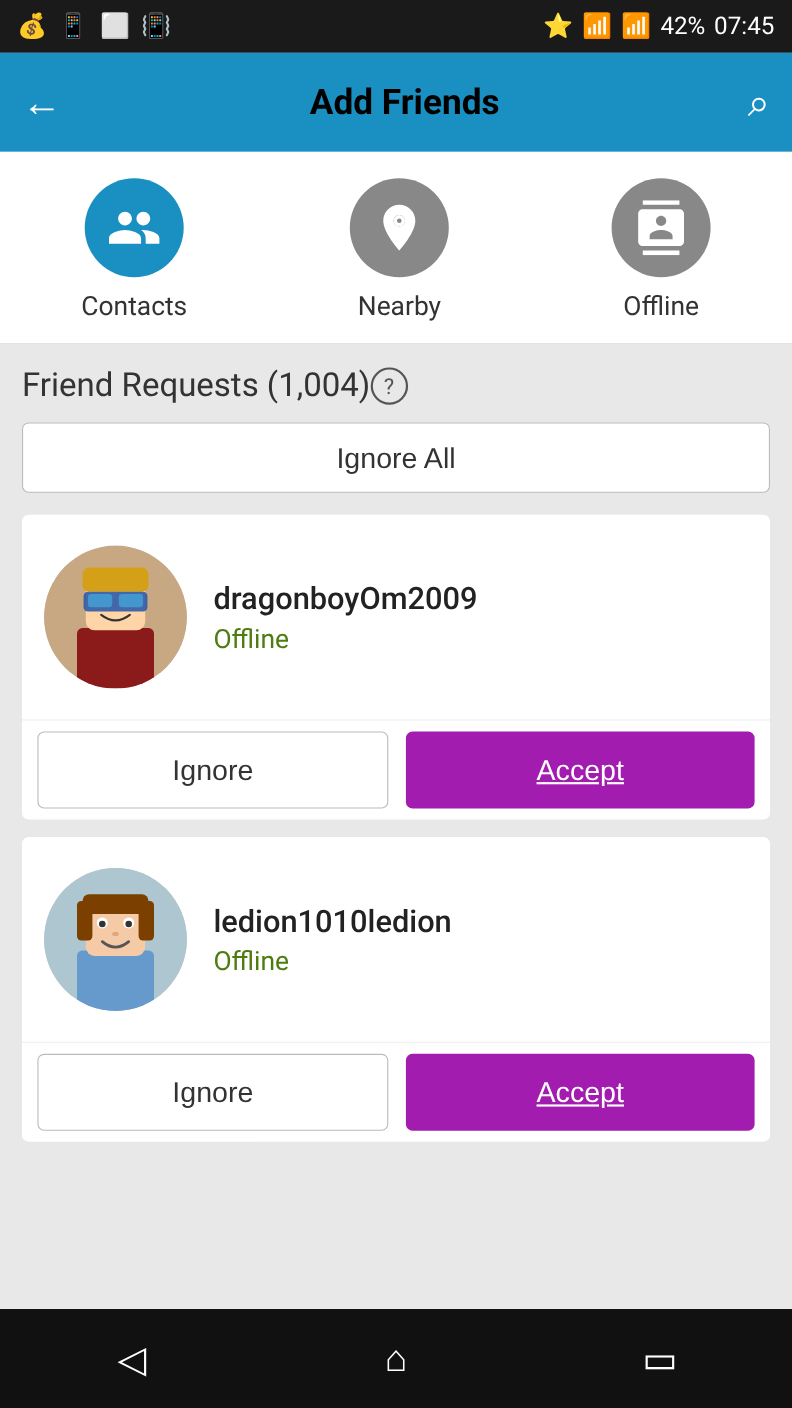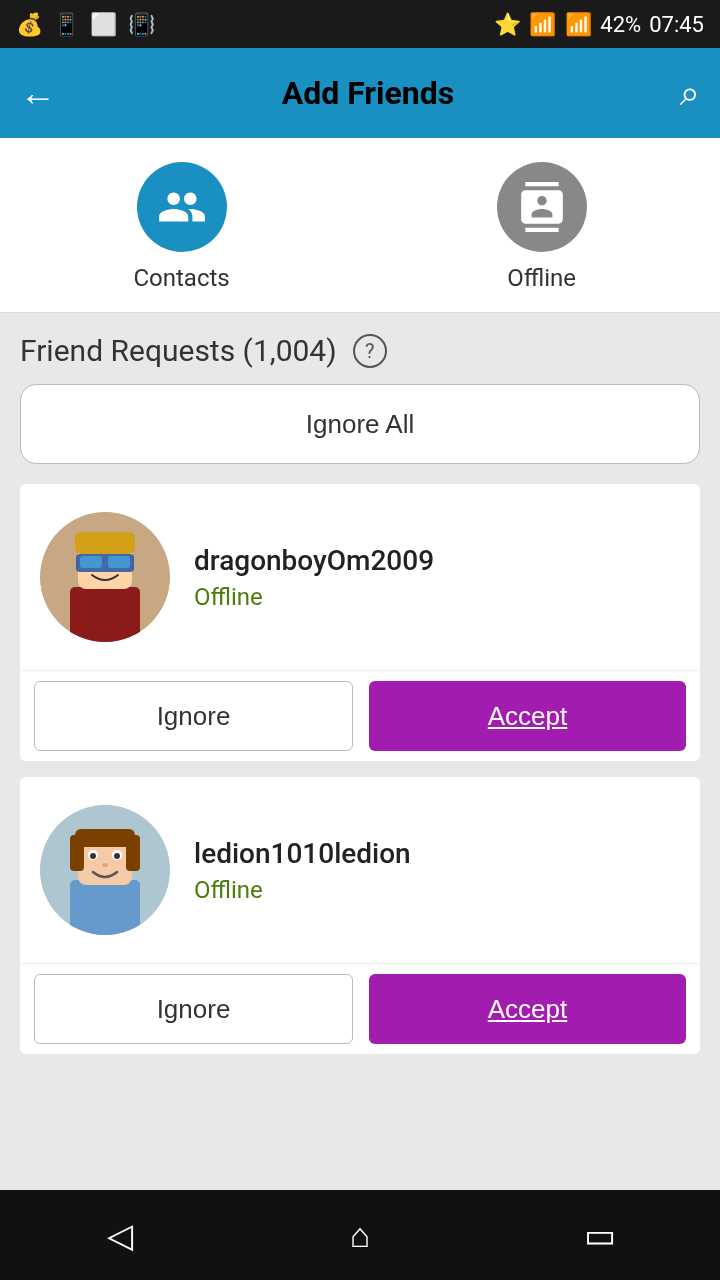--- a/index.html
+++ b/index.html
@@ -103,41 +103,41 @@
       padding: 20px 20px;
     }
 
     .section-title {
       font-size: 30px;
       color: #333;
       font-weight: normal;
       margin-bottom: 16px;
       display: flex;
       align-items: center;
-      gap: 16px;
+      gap: 0;
     }
     .help-icon {
       width: 34px;
       height: 34px;
       border-radius: 50%;
       border: 2px solid #555;
       display: inline-flex;
       align-items: center;
       justify-content: center;
       font-size: 20px;
       color: #555;
       cursor: pointer;
     }
 
     .ignore-all-btn {
       width: 100%;
-      height: 80px;
+      height: 64px;
       background: #fff;
       border: 1.5px solid #bbb;
-      border-radius: 16px;
+      border-radius: 6px;
       font-size: 26px;
       color: #333;
       cursor: pointer;
       margin-bottom: 20px;
     }
 
     
     .friend-card {
       background: #fff;
       border-radius: 6px;
@@ -255,20 +255,31 @@
 
   <div class="category-item">
     <div class="category-icon-circle active">
       <svg viewBox="0 0 24 24">
         <path d="M16 11c1.66 0 2.99-1.34 2.99-3S17.66 5 16 5c-1.66 0-3 1.34-3 3s1.34 3 3 3zm-8 0c1.66 0 2.99-1.34 2.99-3S9.66 5 8 5C6.34 5 5 6.34 5 8s1.34 3 3 3zm0 2c-2.33 0-7 1.17-7 3.5V19h14v-2.5c0-2.33-4.67-3.5-7-3.5zm8 0c-.29 0-.62.02-.97.05 1.16.84 1.97 1.97 1.97 3.45V19h6v-2.5c0-2.33-4.67-3.5-7-3.5z"></path>
       </svg>
     </div>
     <span class="category-label">Contacts</span>
   </div>
 
+  <div class="category-item">
+    <div class="category-icon-circle inactive">
+      <svg viewBox="0 0 24 24">
+        <path d="M12 2C8.13 2 5 5.13 5 9c0 5.25 7 13 7 13s7-7.75 7-13c0-3.87-3.13-7-7-7zm0 9.5c-1.38 0-2.5-1.12-2.5-2.5s1.12-2.5 2.5-2.5 2.5 1.12 2.5 2.5-1.12 2.5-2.5 2.5z"></path>
+        <circle cx="12" cy="9" r="5" fill="none" stroke="white" stroke-width="1.5"></circle>
+        <circle cx="12" cy="9" r="2.5" fill="white"></circle>
+        <circle cx="12" cy="9" r="1" fill="#888"></circle>
+      </svg>
+    </div>
+    <span class="category-label">Nearby</span>
+  </div>
 
   <div class="category-item">
     <div class="category-icon-circle inactive">
       <svg viewBox="0 0 24 24">
         <path d="M20 0H4v2h16V0zM4 24h16v-2H4v2zM20 4H4c-1.1 0-2 .9-2 2v12c0 1.1.9 2 2 2h16c1.1 0 2-.9 2-2V6c0-1.1-.9-2-2-2zm-8 2.75c1.24 0 2.25 1.01 2.25 2.25S13.24 11.25 12 11.25 9.75 10.24 9.75 9 10.76 6.75 12 6.75zM17 17H7v-1.5c0-1.67 3.33-2.5 5-2.5s5 .83 5 2.5V17z"></path>
       </svg>
     </div>
     <span class="category-label">Offline</span>
   </div>
 </div>

